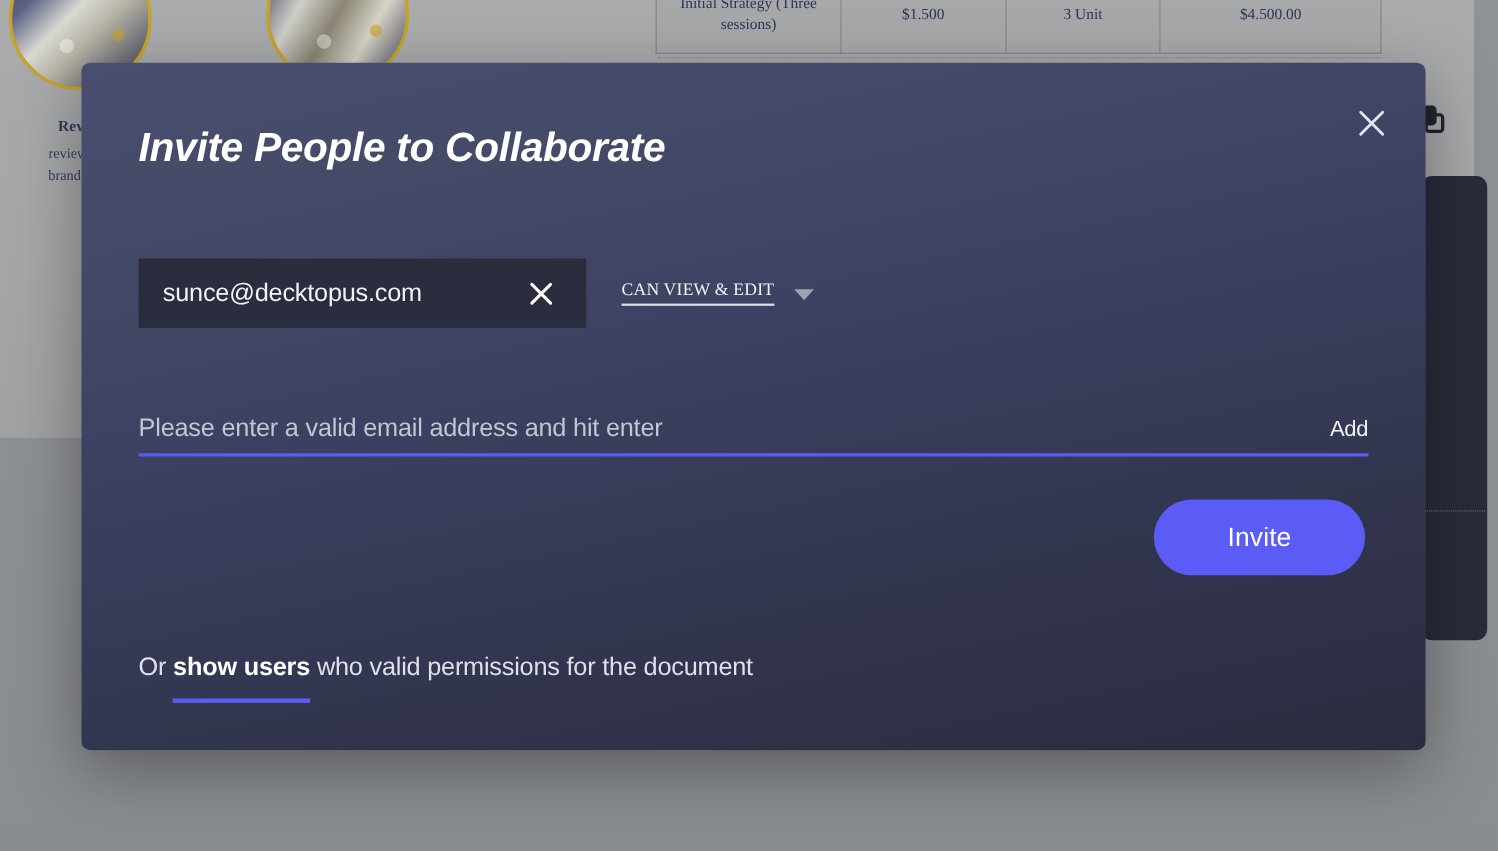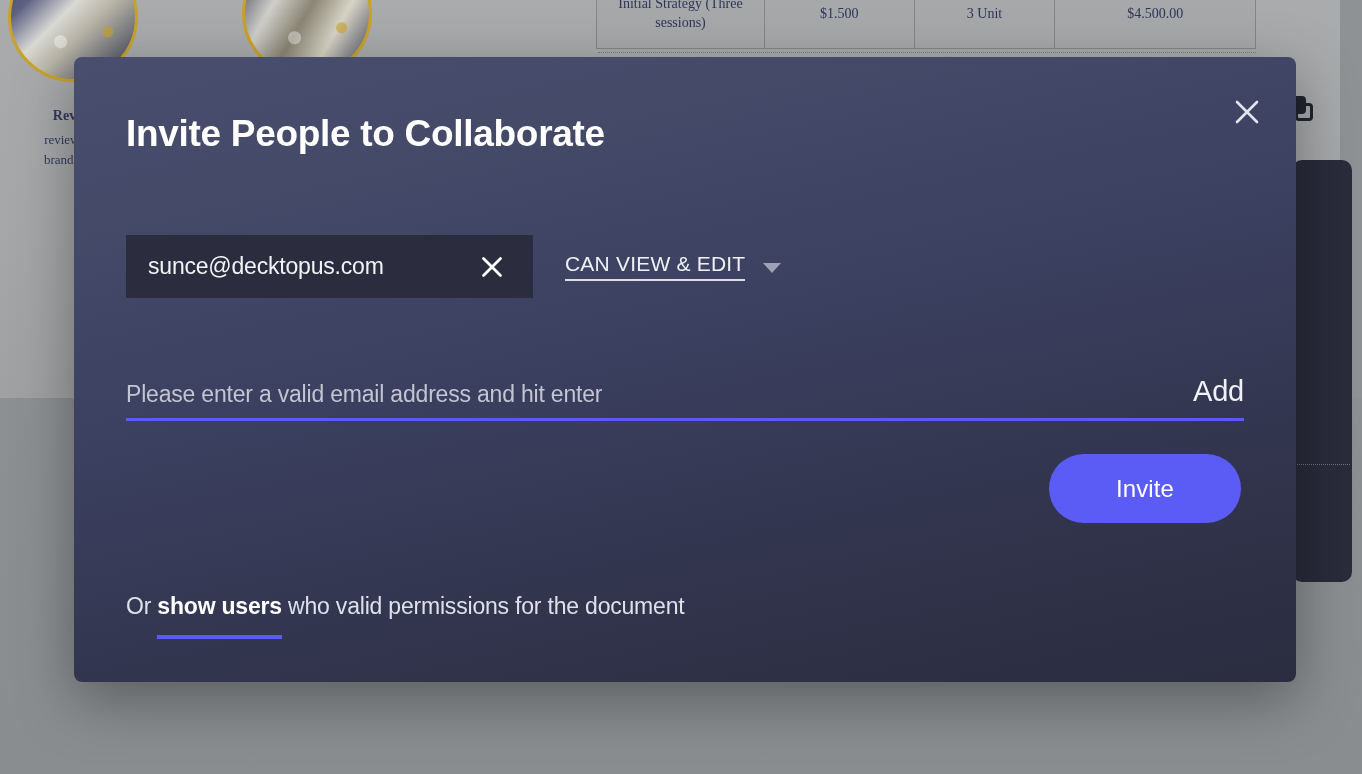--- a/index.html
+++ b/index.html
@@ -157,20 +157,21 @@
   }
   .modal-close svg { display: block; }
 
   .modal-title {
     position: absolute;
     left: 52px; top: 56px;
     font-size: 37px;
     font-weight: 700;
     color: #ffffff;
     letter-spacing: -0.3px;
+    font-style: italic;
   }
 
   
   .chip-row {
     position: absolute;
     left: 52px; top: 178px;
     display: flex;
     align-items: center;
     gap: 32px;
   }
@@ -198,24 +199,25 @@
   }
 
   .perm-select {
     display: flex;
     align-items: center;
     gap: 18px;
     cursor: pointer;
   }
   .perm-label {
     color: #f0f1f6;
-    font-size: 21px;
+    font-size: 16px;
     letter-spacing: .2px;
     border-bottom: 2px solid #dcdde6;
     padding-bottom: 3px;
+    font-family: Liberation Serif, serif;
   }
   .perm-caret {
     width: 0; height: 0;
     border-left: 9px solid transparent;
     border-right: 9px solid transparent;
     border-top: 10px solid #9ea1b4;
     margin-top: 2px;
   }
 
   
@@ -241,21 +243,21 @@
     font-weight: 400;
     letter-spacing: -0.2px;
     padding: 0;
   }
   .email-input::placeholder { color: #c3c5d2; opacity: 1; }
   .add-button {
     background: transparent;
     border: none;
     color: #f1f2f7;
     font-family: "Liberation Sans", sans-serif;
-    font-size: 29px;
+    font-size: 20px;
     letter-spacing: -0.2px;
     cursor: pointer;
     padding: 0 0 0 18px;
   }
 
   
   .invite-button {
     position: absolute;
     right: 55px; top: 397px;
     width: 192px; height: 69px;

